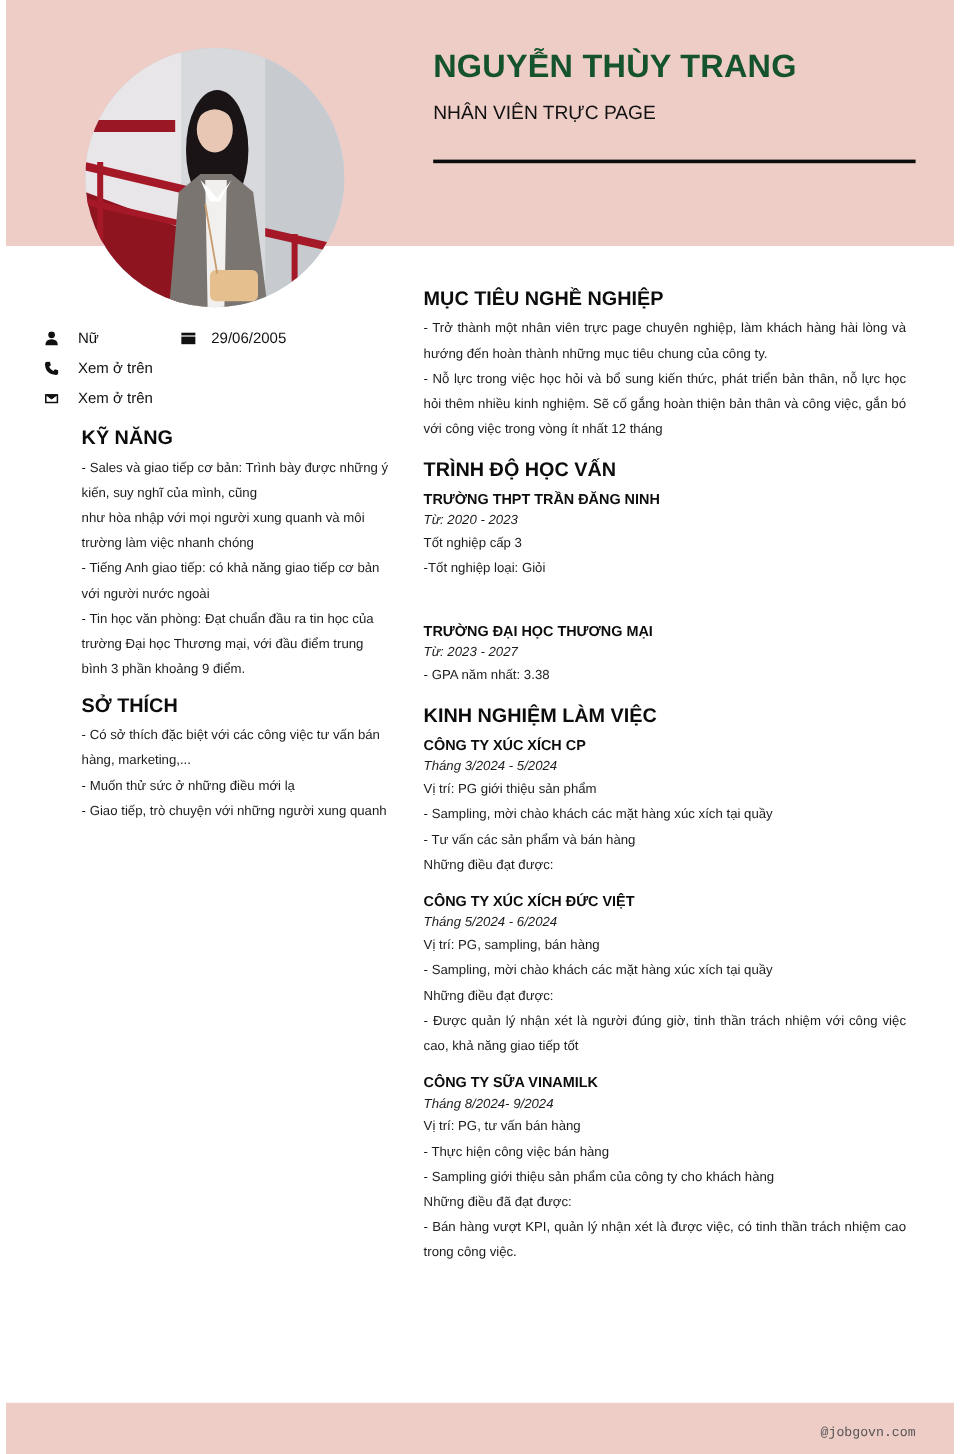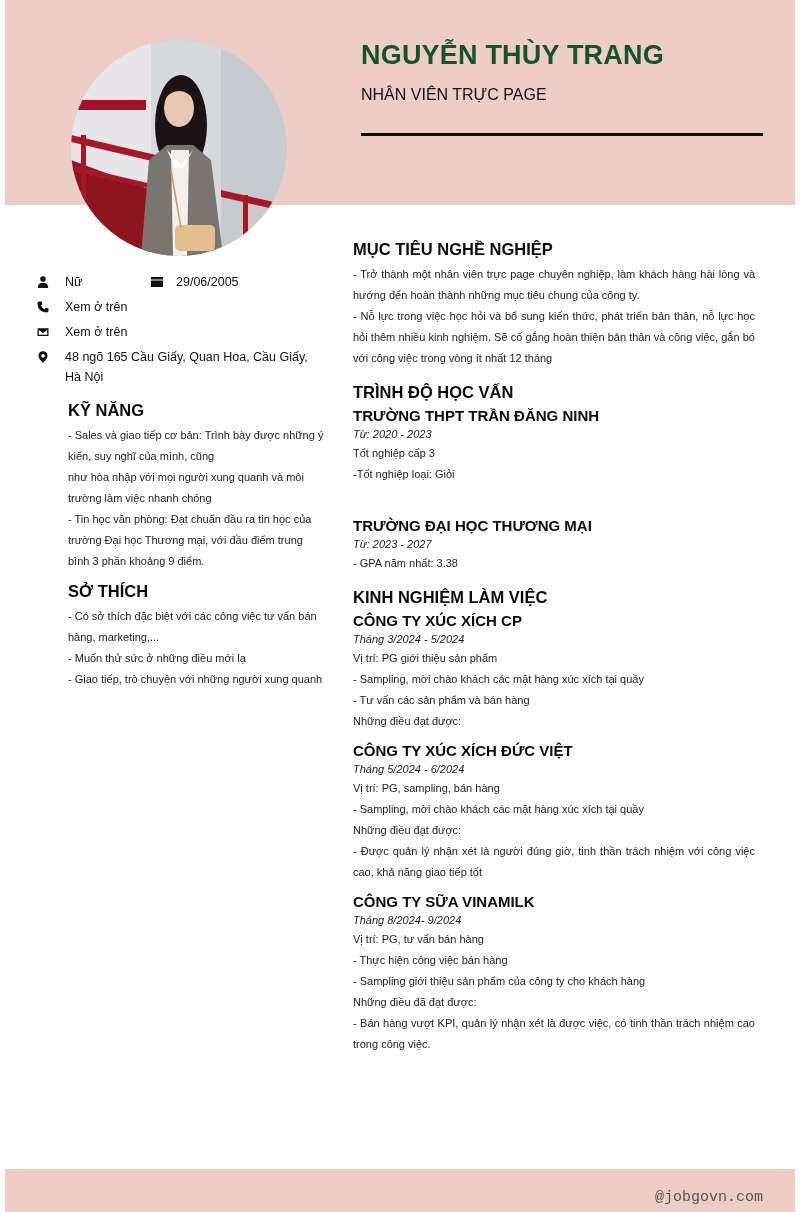--- a/index.html
+++ b/index.html
@@ -1,21 +1,21 @@
 <!DOCTYPE html>
 <html><head>
 <meta charset="utf-8">
 <style>
   * { box-sizing: border-box; margin: 0; padding: 0; }
   html, body { width: 800px; height: 1212px; background: #ffffff; overflow: hidden; }
   body { font-family: "Liberation Sans", "DejaVu Sans", sans-serif; color: #111; position: relative; }
 
   .header-band { position: absolute; left: 5px; top: 0; width: 790px; height: 205px; background: #efcdc7; }
   .footer-band { position: absolute; left: 5px; top: 1169px; width: 790px; height: 43px; background: #efcdc7; }
-  .footer-text { position: absolute; right: 37px; top: 1189px; font-family: "Liberation Mono", "DejaVu Sans Mono", monospace; font-size: 15px; color: #555; }
+  .footer-text { position: absolute; right: 37px; top: 1189px; font-family: "Liberation Mono", "DejaVu Sans Mono", monospace; font-size: 11px; color: #555; }
 
   .photo { position: absolute; left: 71px; top: 40px; width: 216px; height: 216px; border-radius: 50%; overflow: hidden; background: #c9ccd0; }
   .photo svg { width: 100%; height: 100%; display: block; }
 
   .name { position: absolute; left: 361px; top: 40px; font-size: 27px; font-weight: bold; color: #14532d; letter-spacing: 0.2px; }
   .job-title { position: absolute; left: 361px; top: 86px; font-size: 16px; color: #111; }
   .title-rule { position: absolute; left: 361px; top: 133px; width: 402px; height: 3px; background: #0c0c0c; }
 
   .left-col { position: absolute; left: 37px; top: 272px; width: 290px; }
   .info-row { display: flex; align-items: flex-start; font-size: 12.5px; line-height: 20px; margin-bottom: 5px; }
@@ -28,21 +28,21 @@
   .section-title { font-size: 16.5px; font-weight: bold; color: #0c0c0c; margin-bottom: 5px; }
   .body-text { font-size: 11px; line-height: 21px; color: #1c1c1c; }
   .body-text p { margin: 0; }
 
   .left-col .section { margin-top: 14px; margin-left: 31px; }
   .left-col .section.hobbies { margin-top: 10px; }
 
   .right-col { position: absolute; left: 353px; top: 240px; width: 402px; }
   .right-col .section { margin-bottom: 14px; }
   .right-col .body-text.justify p { text-align: justify; }
-  .entry-title { font-size: 15px; font-weight: bold; color: #0c0c0c; line-height: 18px; }
+  .entry-title { font-size: 12px; font-weight: bold; color: #0c0c0c; line-height: 18px; }
   .entry-date { font-size: 11px; font-style: italic; color: #1c1c1c; line-height: 18px; }
   .entry { margin-bottom: 10px; }
   .entry.edu-gap { margin-bottom: 32px; }
 </style>
 </head>
 <body>
 
 <div class="header-band"></div>
 
 <div class="photo">
@@ -99,34 +99,27 @@
   </div>
   <div class="info-row">
     <span class="info-icon">
       <svg viewBox="0 0 12 12">
           <path d="M0.5,2.5 L11.5,2.5 L11.5,10 L0.5,10 Z M1.8,3.8 L6,7 L10.2,3.8 L10.2,8.8 L1.8,8.8 Z" fill-rule="evenodd"></path>
           <path d="M0.5,2.5 L6,6.5 L11.5,2.5 Z"></path>
         </svg>
     </span>
     <span>Xem ở trên</span>
   </div>
-  <div class="info-row">
-    <span class="info-icon">
-      <svg viewBox="0 0 12 12">
-          <path d="M6,0.3 Q10.5,0.3 10.5,4.8 Q10.5,7.6 6,11.8 Q1.5,7.6 1.5,4.8 Q1.5,0.3 6,0.3 Z M6,3 A1.8,1.8 0 1 0 6.01,3 Z" fill-rule="evenodd"></path>
-        </svg>
-    </span>
-    <span style="width:250px">48 ngõ 165 Cầu Giấy, Quan Hoa, Cầu Giấy, Hà Nội</span>
-  </div>
 
   <div class="section">
     <div class="section-title">KỸ NĂNG</div>
     <div class="body-text">
       <p>- Sales và giao tiếp cơ bản: Trình bày được những ý kiến, suy nghĩ của mình, cũng</p>
       <p>như hòa nhập với mọi người xung quanh và môi trường làm việc nhanh chóng</p>
+      <p>- Tiếng Anh giao tiếp: có khả năng giao tiếp cơ bản với người nước ngoài</p>
       <p>- Tin học văn phòng: Đạt chuẩn đầu ra tin học của trường Đại học Thương mại, với đầu điểm trung bình 3 phần khoảng 9 điểm.</p>
     </div>
   </div>
 
   <div class="section hobbies">
     <div class="section-title">SỞ THÍCH</div>
     <div class="body-text">
       <p>- Có sở thích đặc biệt với các công việc tư vấn bán hàng, marketing,...</p>
       <p>- Muốn thử sức ở những điều mới lạ</p>
       <p>- Giao tiếp, trò chuyện với những người xung quanh</p>

